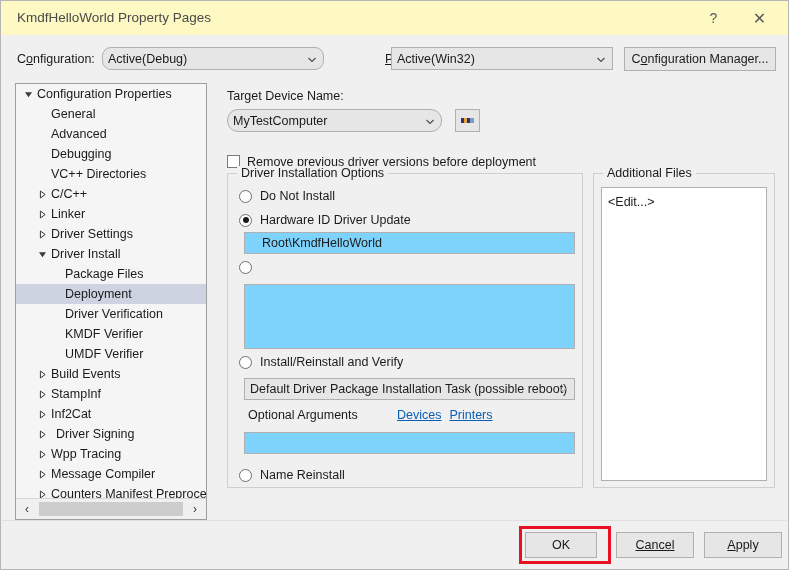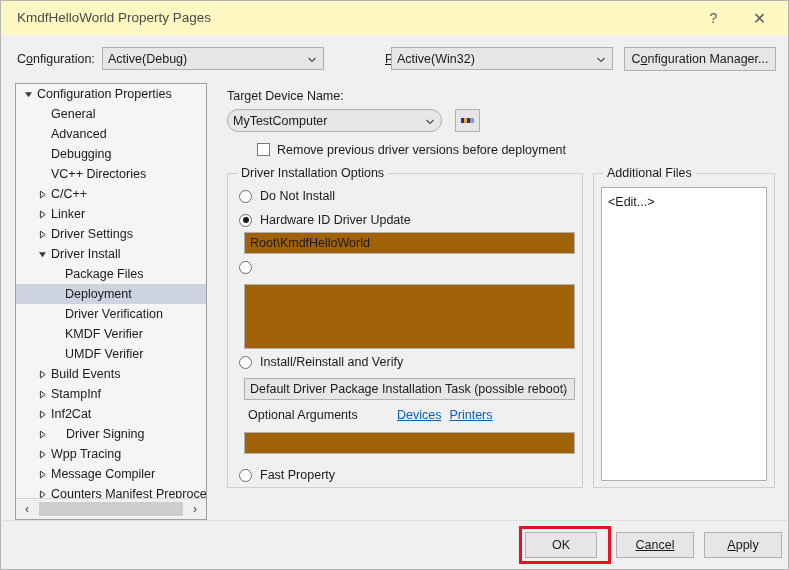--- a/index.html
+++ b/index.html
@@ -71,21 +71,21 @@
     white-space: nowrap;
     overflow: hidden;
   }
   .combo .chev {
     position: absolute; right: 7px; top: 50%;
     transform: translateY(-50%);
     width: 9px; height: 9px;
   }
   .chev svg { display: block; }
 
-  #configuration-combo { left: 101px; top: 46px; width: 222px; }
+  #configuration-combo { left: 101px; top: 46px; width: 222px; border-radius: 9px; }
   #platform-combo { left: 390px; top: 46px; width: 222px; }
 
   .push-button {
     position: absolute;
     background: #e6e6e6;
     border: 1px solid #b0b0b0;
     font-family: "Liberation Sans", sans-serif;
     font-size: 12.5px;
     color: #1a1a1a;
     display: flex; align-items: center; justify-content: center;
@@ -151,22 +151,22 @@
   #browse-button {
     left: 454px; top: 108px; width: 25px; height: 23px;
   }
   #browse-glyph {
     width: 13px; height: 5px;
     background: linear-gradient(to right,
       #2f2f7a 0 26%, #e2a33c 26% 46%, #2f2f7a 46% 66%, #7a9ec2 66% 100%);
   }
 
   #remove-prev-row {
-    position: absolute; left: 226px; top: 142px;
-    display: flex; align-items: flex-start; gap: 7px; margin-left: 30px;
+    position: absolute; left: 226px; top: 154px;
+    display: flex; align-items: flex-start; gap: 7px;
   }
   .checkbox {
     width: 13px; height: 13px;
     background: #ffffff;
     border: 1px solid #7a7a7a;
     flex: none;
   }
 
   
   .groupbox {
@@ -205,26 +205,26 @@
     position: absolute;
     left: 50%; top: 50%;
     width: 6px; height: 6px;
     margin: -3px 0 0 -3px;
     background: #1a1a1a;
     border-radius: 50%;
   }
 
   .textbox {
     position: absolute;
-    background: #a16207;
+    background: #7dd3fc;
     border: 1px solid #b0b0b0;
     font-size: 12.5px;
     color: #1a1a1a;
     display: flex; align-items: center;
-    padding-left: 5px;
+    padding-left: 17px;
     white-space: nowrap;
     overflow: hidden;
   }
 
   #radio-do-not-install { left: 238px; top: 188px; }
   #radio-hardware-id { left: 238px; top: 212px; }
   #hardware-id-input { left: 243px; top: 231px; width: 331px; height: 22px; }
   #radio-custom-command { left: 238px; top: 260px; }
   #custom-command-textarea {
     left: 243px; top: 283px; width: 331px; height: 65px;
@@ -411,21 +411,21 @@
             </svg>
           </span>
           <span class="tree-label" style="left: 35px;">Inf2Cat</span>
         </div>
         <div class="tree-item">
           <span class="tree-arrow" style="left: 20px;">
             <svg viewBox="0 0 9 9" width="9" height="9">
               <path d="M2.4 1 L7.2 4.5 L2.4 8 Z" fill="none" stroke="#3a3a3a" stroke-width="1"></path>
             </svg>
           </span>
-          <span class="tree-label" style="left: 50px; text-align: right;">Driver Signing</span>
+          <span class="tree-label" style="left: 40px; text-align: right;">Driver Signing</span>
         </div>
         <div class="tree-item">
           <span class="tree-arrow" style="left: 20px;">
             <svg viewBox="0 0 9 9" width="9" height="9">
               <path d="M2.4 1 L7.2 4.5 L2.4 8 Z" fill="none" stroke="#3a3a3a" stroke-width="1"></path>
             </svg>
           </span>
           <span class="tree-label" style="left: 35px;">Wpp Tracing</span>
         </div>
         <div class="tree-item">
@@ -518,21 +518,21 @@
     <a class="link" href="#">Devices</a>
     <a class="link" href="#">Printers</a>
   </div>
 
   <div class="textbox" id="optional-args-input">
     <span></span>
   </div>
 
   <div class="radio-row" id="radio-fast-reinstall">
     <span class="radio"></span>
-    <span>Fast Property</span>
+    <span>Name Reinstall</span>
   </div>
 
   <div class="groupbox" id="additional-files-group">
     <span class="groupbox-title">Additional Files</span>
   </div>
   <div id="additional-files-list">
       <div class="list-item">&lt;Edit...&gt;</div>
     </div>
 
   <div id="footer-separator"></div>

